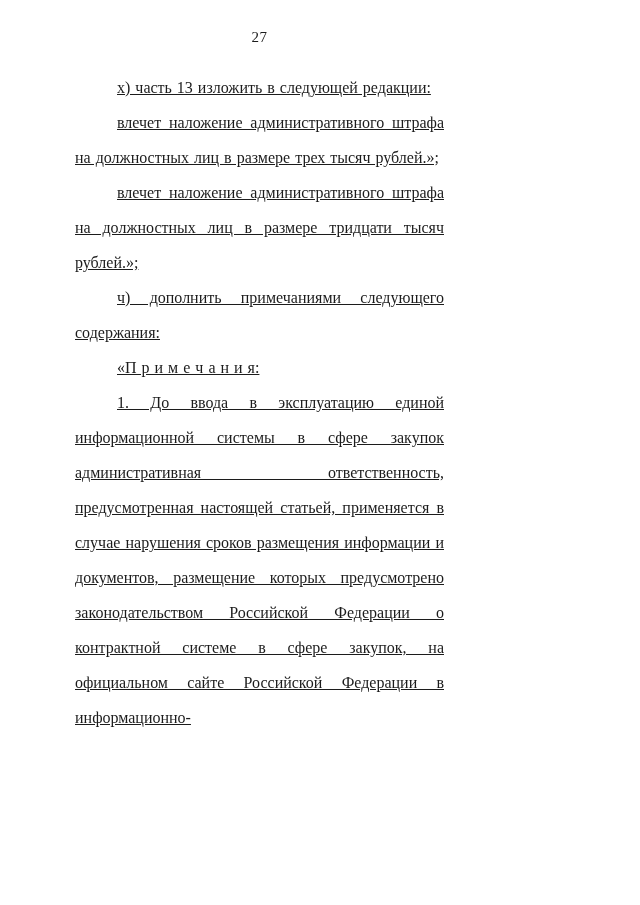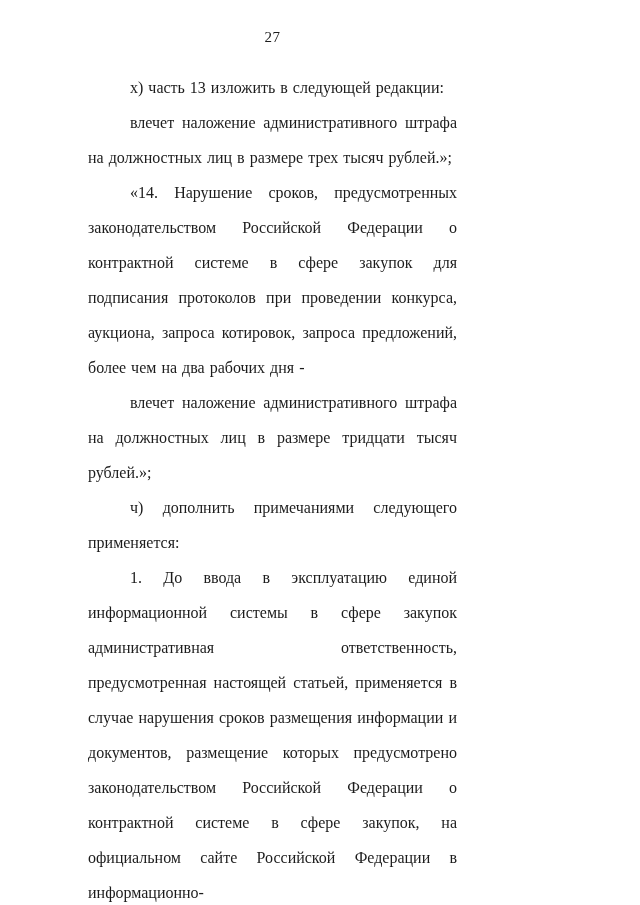--- a/index.html
+++ b/index.html
@@ -14,45 +14,45 @@
     font-family: "Liberation Serif", "DejaVu Serif", serif;
     color: #1c1c1c;
     -webkit-font-smoothing: antialiased;
   }
   .page {
     box-sizing: border-box;
     width: 516px;
     height: 905px;
     padding: 28px 72px 0 75px;
     background: #ffffff;
-    margin-left: 13px;
   }
   .page-number {
     text-align: center;
     font-size: 15px;
     line-height: 18px;
     margin: 0 0 24px 0;
     letter-spacing: 0.5px;
   }
   .doc-body p.para {
     margin: 0;
     font-size: 16px;
     line-height: 35px;
     text-align: justify;
     text-indent: 42px;
     word-spacing: 1px;
+    text-decoration: underline;
   }
 </style>
 </head>
 <body>
 
 <div class="page">
   <div class="page-number">27</div>
 
   <div class="doc-body">
     <p class="para">х) часть 13 изложить в следующей редакции:</p>
     <p class="para">влечет наложение административного штрафа на должностных лиц в размере трех тысяч рублей.»;</p>
-    <p class="para">«14. Нарушение сроков, предусмотренных законодательством Российской Федерации о контрактной системе в сфере закупок для подписания протоколов при проведении конкурса, аукциона, запроса котировок, запроса предложений, более чем на два рабочих дня -</p>
     <p class="para">влечет наложение административного штрафа на должностных лиц в размере тридцати тысяч рублей.»;</p>
-    <p class="para">ч) дополнить примечаниями следующего применяется:</p>
+    <p class="para">ч) дополнить примечаниями следующего содержания:</p>
+    <p class="para">«П р и м е ч а н и я:</p>
     <p class="para">1. До ввода в эксплуатацию единой информационной системы в сфере закупок административная ответственность, предусмотренная настоящей статьей, применяется в случае нарушения сроков размещения информации и документов, размещение которых предусмотрено законодательством Российской Федерации о контрактной системе в сфере закупок, на официальном сайте Российской Федерации в информационно-</p>
   </div>
 </div>
 
 </body></html>

